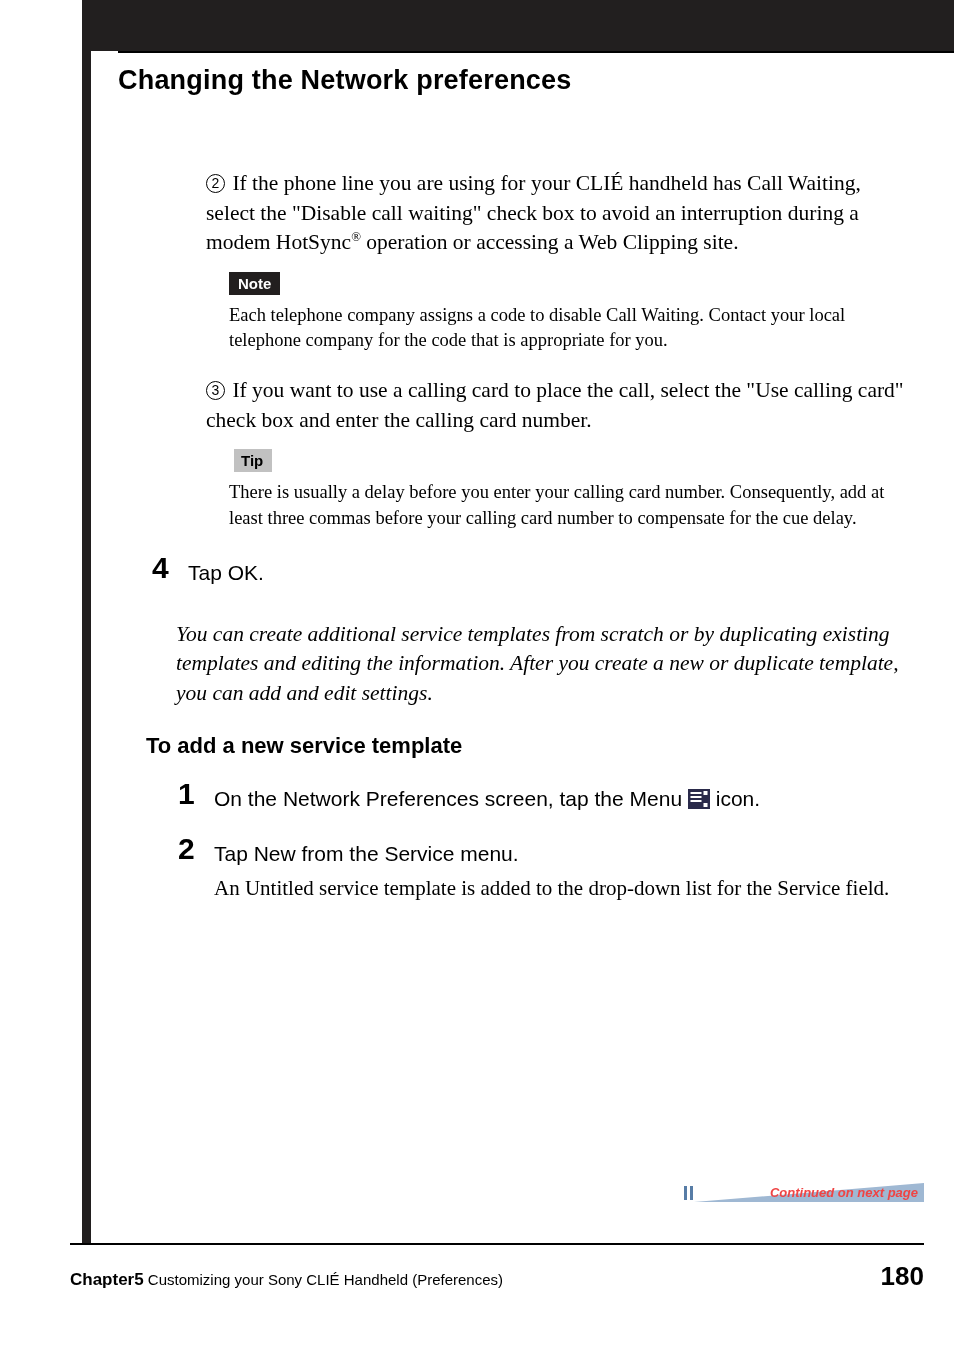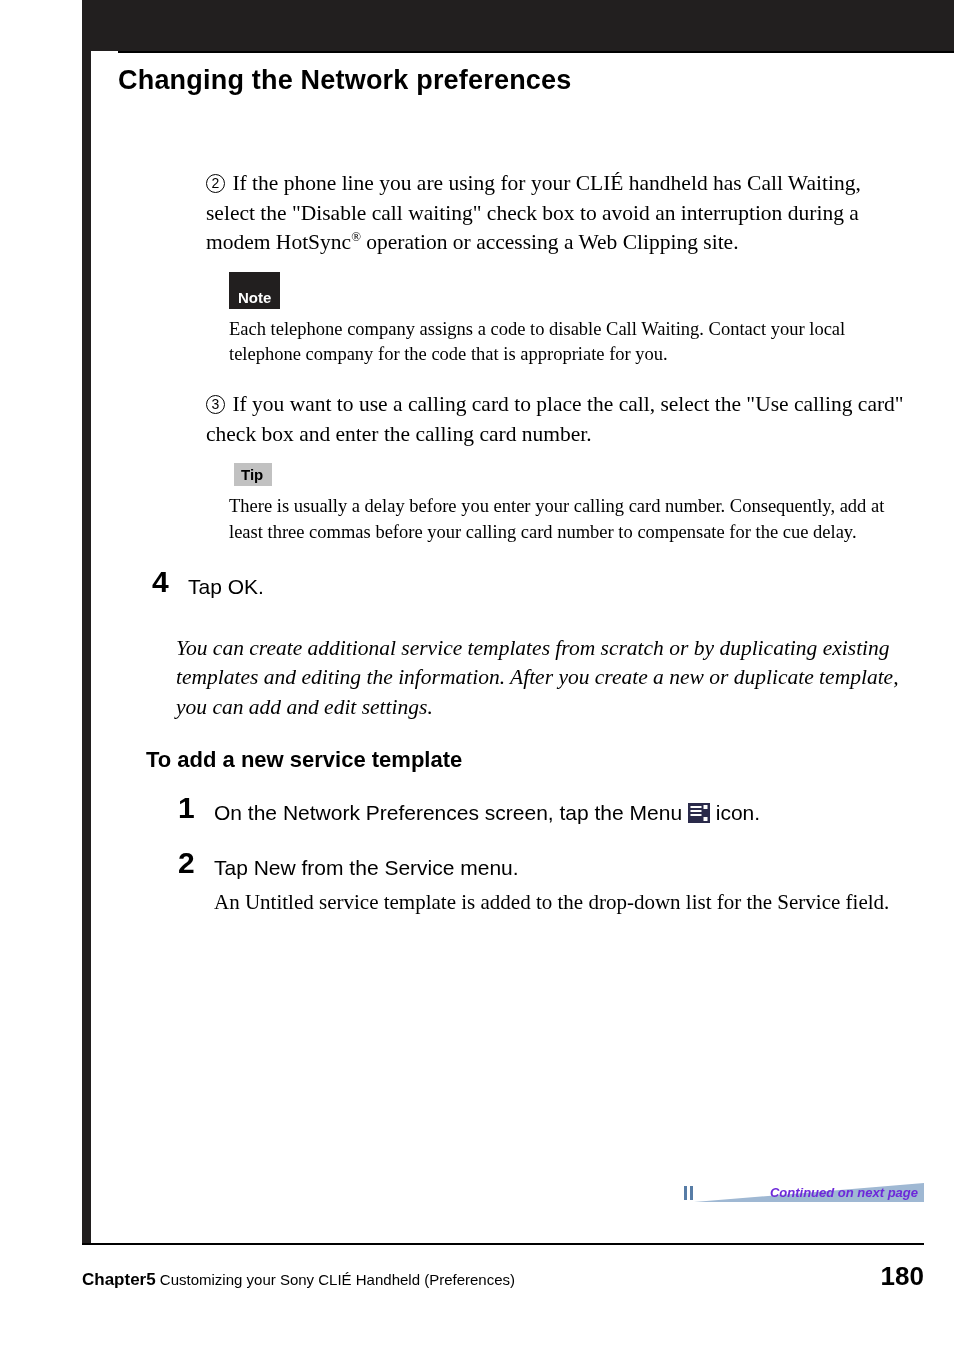--- a/index.html
+++ b/index.html
@@ -60,21 +60,21 @@
     vertical-align: 2px;
     margin-right: 2px;
   }
   .note-label {
     display: inline-block;
     background: #221f1f;
     color: #fff;
     font-family: Arial, Helvetica, sans-serif;
     font-weight: bold;
     font-size: 15px;
-    padding: 17px 9px 3px 9px;
+    padding: 3px 9px 3px 9px;
     margin-left: 23px;
     margin-bottom: 8px;
   }
   .tip-label {
     display: inline-block;
     background: #c1c1c1;
     color: #000;
     font-family: Arial, Helvetica, sans-serif;
     font-weight: bold;
     font-size: 15px;
@@ -167,35 +167,35 @@
     border-top: 19px solid transparent;
   }
   .continued-text {
     position: absolute;
     right: 6px;
     bottom: 0;
     font-family: Arial, Helvetica, sans-serif;
     font-weight: bold;
     font-style: italic;
     font-size: 13px;
-    color: #6d28d9;
+    color: #ef4444;
     line-height: 18px;
   }
   .continued-tick1, .continued-tick2 {
     position: absolute;
     bottom: 2px;
     width: 3px;
     height: 14px;
     background: #577ca6;
   }
   .continued-tick1 { left: -10px; }
   .continued-tick2 { left: -4px; }
   .footer {
     position: absolute;
-    left: 82px;
+    left: 70px;
     right: 30px;
     bottom: 60px;
     border-top: 2px solid #000;
     padding-top: 16px;
     display: flex;
     justify-content: space-between;
     align-items: baseline;
   }
   .footer-left {
     font-family: Arial, Helvetica, sans-serif;

